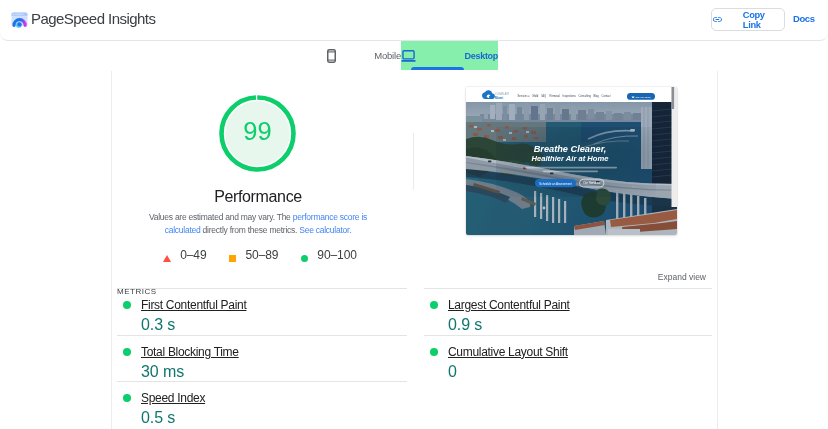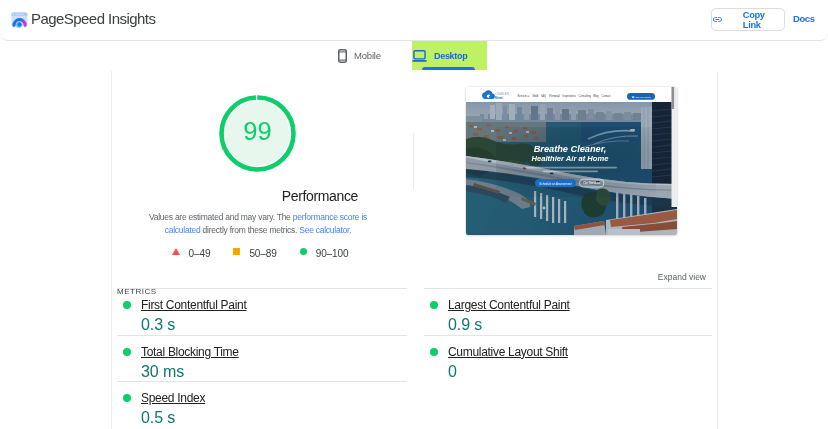--- a/index.html
+++ b/index.html
@@ -15,45 +15,45 @@
   #copybtn { position:absolute; left:711px; top:8px; width:74px; height:23px;
     border:1px solid #dadce0; border-radius:5px; display:flex; align-items:center;
     justify-content:center; gap:20px; color:#1a73e8; font-size:9.3px; letter-spacing:-0.35px;
     font-weight:700; }
   #docs { position:absolute; left:793px; top:13px; color:#1a73e8; font-size:9.5px;
     letter-spacing:-0.4px; font-weight:700; }
 
   
   #tabs { position:absolute; left:0; top:41px; width:828px; height:29px; display:flex;
     justify-content:center; }
-  .tab { height:29px; display:flex; align-items:center; justify-content:flex-start; gap:7px; }
+  .tab { height:29px; display:flex; align-items:center; justify-content:space-between; gap:16px; }
   #tab-mobile { width:74px; margin-left:-3px; color:#5f6368; font-size:9.5px; letter-spacing:-0.2px; }
-  #tab-desktop { width:75px; background:#bef264; color:#1967d2; font-size:9px;
+  #tab-desktop { width:97px; background:#86efac; color:#1967d2; font-size:9px;
     letter-spacing:-0.3px; font-weight:700; position:relative; }
   #tab-desktop .bar { position:absolute; left:10px; bottom:0; width:53px; height:3px;
     background:#1a73e8; border-radius:3px 3px 0 0; }
 
   
   #card-l { position:absolute; left:111px; top:71px; width:1px; height:358px; background:#ebedef; }
   #card-r { position:absolute; left:717px; top:71px; width:1px; height:358px; background:#ebedef; }
 
   
   #gauge { position:absolute; left:219px; top:95px; }
   #score { position:absolute; left:219px; top:93px; width:77px; height:77px; display:flex;
     align-items:center; justify-content:center; font-size:25.5px; color:#0cce6b; }
-  #perf { position:absolute; left:158px; top:188px; width:200px; text-align:right;
-    font-size:14px; letter-spacing:-0.35px; color:#202124; }
+  #perf { position:absolute; left:158px; top:188px; width:200px; text-align:center;
+    font-size:16px; letter-spacing:-0.35px; color:#202124; }
   #caption { position:absolute; left:107px; top:211px; width:302px; text-align:center;
     font-size:8.5px; letter-spacing:-0.25px; line-height:13px; color:#5f6368; }
   #caption a { color:#4285f4; text-decoration:none; }
 
   
   #legend { position:absolute; left:2px; top:248px; width:516px; display:flex;
     justify-content:center; align-items:center; gap:0; }
-  .lg { display:flex; align-items:flex-start; font-size:10px; color:#3c4043; letter-spacing:-0.1px; }
+  .lg { display:flex; align-items:flex-end; font-size:12px; color:#3c4043; letter-spacing:-0.1px; }
   .lg + .lg { margin-left:23px; }
   .tri { width:0; height:0; border-left:4px solid transparent; border-right:4px solid transparent;
     border-bottom:7px solid #ff4e42; margin-right:9px; }
   .sq { width:7px; height:7px; background:#ffa400; margin-right:9px; }
   .ci { width:7px; height:7px; border-radius:50%; background:#0cce6b; margin-right:9px; }
 
   
   #divider { position:absolute; left:413px; top:133px; width:1px; height:57px; background:#e8eaed; }
 
   

